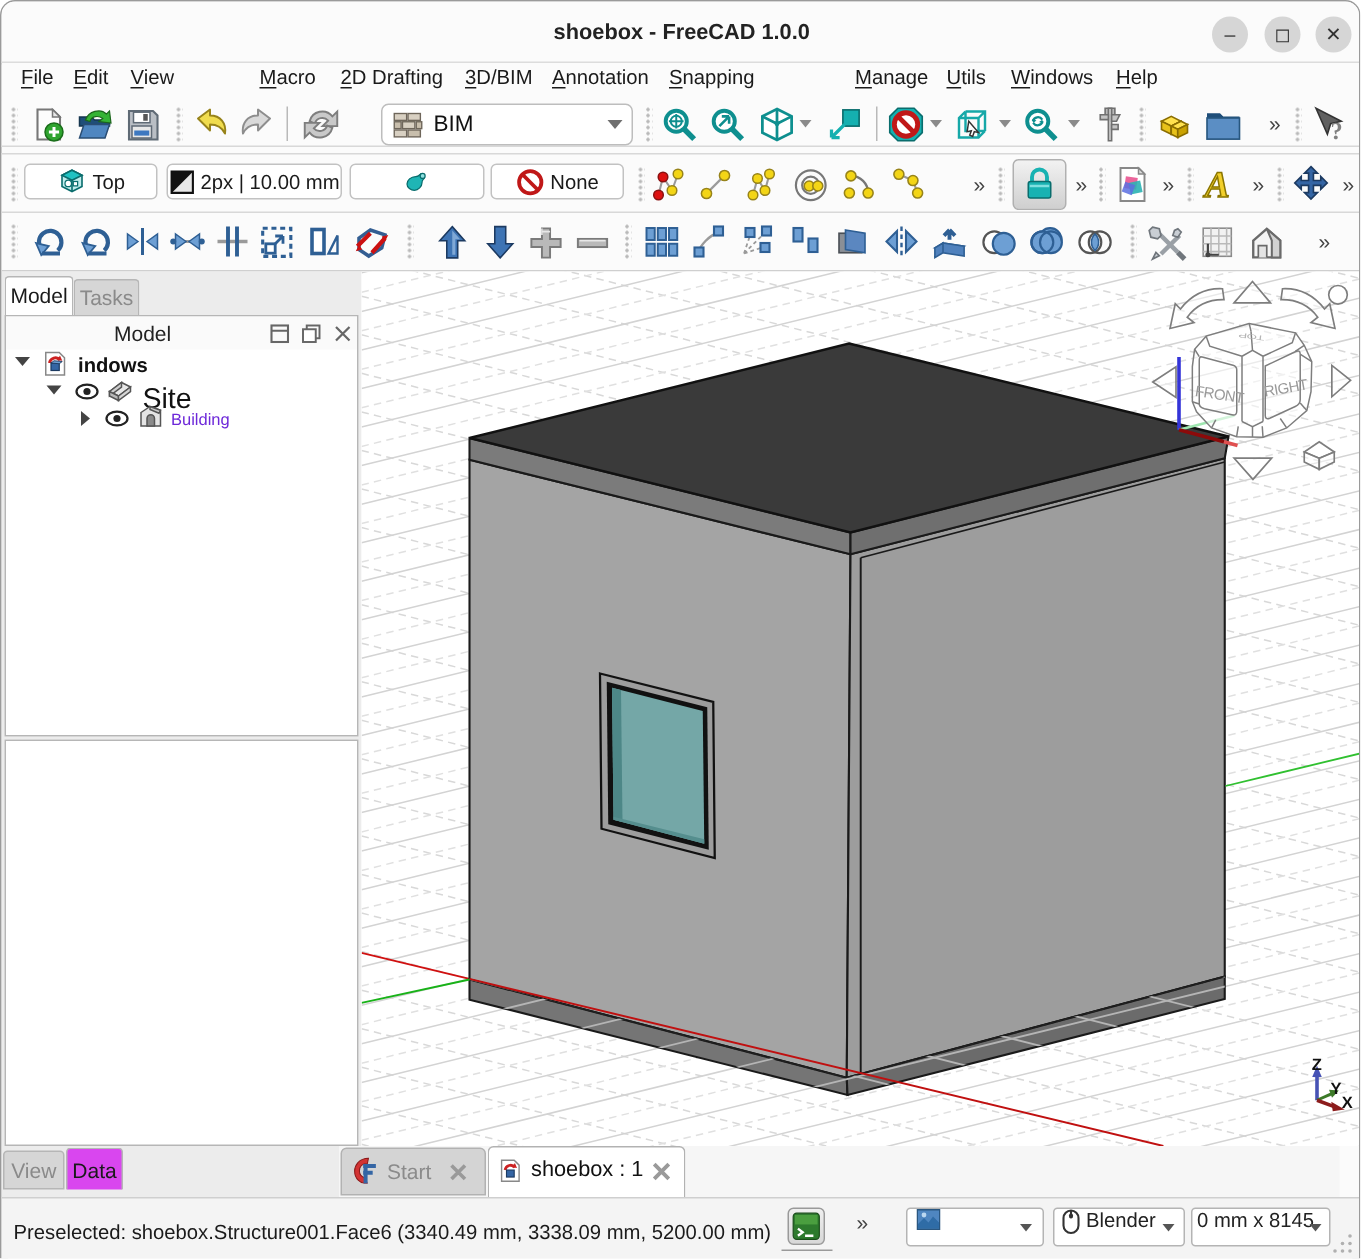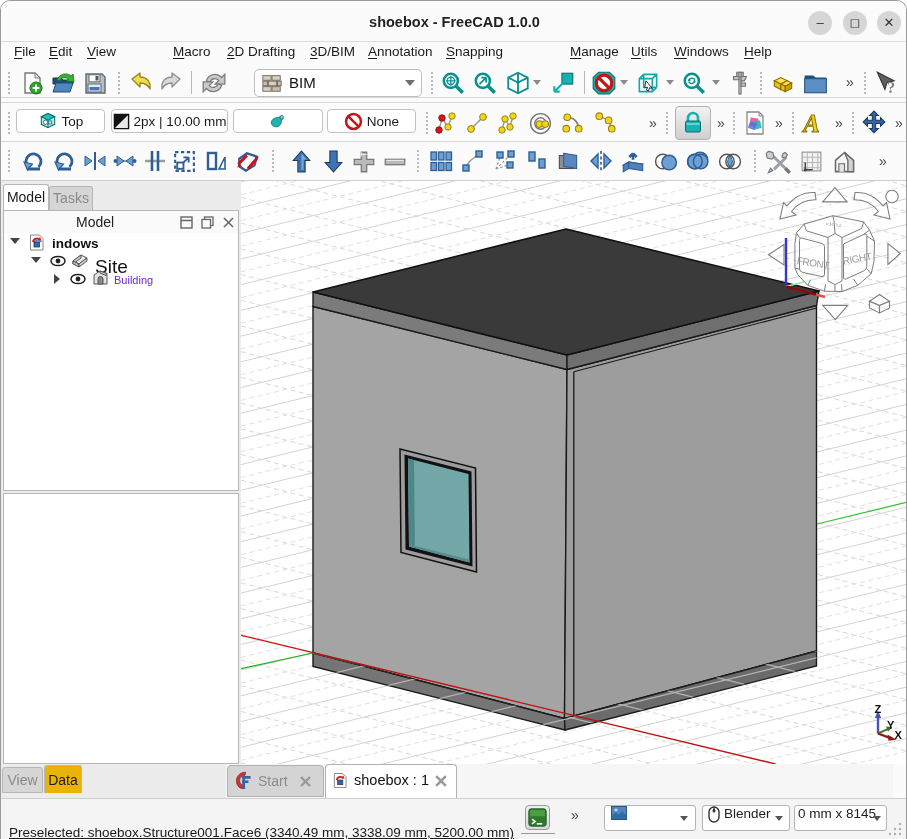--- a/index.html
+++ b/index.html
@@ -481,21 +481,21 @@
           <path d="M2 6l6-4 7 2.5V15H2z" fill="#e4e4e4" stroke="#555"></path>
           <path d="M8 2l7 2.5-1 2L8 4z" fill="#c9c9c9" stroke="#555"></path>
           <path d="M6 15v-5a2.5 2.5 0 0 1 5 0v5z" fill="#8a8a8a" stroke="#555"></path>
         </svg>
       <div class="abs" style="left:110px;top:63px;font-size:11px;color:#6d28d9;">Building</div>
     </div>
 
     <div class="panel abs" style="left:2px;top:312px;width:236px;height:271px;"></div>
 
     <div class="dtab abs" style="left:1px;top:586px;width:41px;height:26px;background:#d6d6d6;border:1px solid #b6b6b6;border-radius:3px 3px 0 0;padding-top:4px;color:#8a8a8a;">View</div>
-    <div class="dtab abs" style="left:43px;top:584px;width:38px;height:28px;background:#eab308;border:1px solid #b6b6b6;border-bottom:none;border-radius:3px 3px 0 0;padding-top:6px;color:#1a1a1a;">Data</div>
+    <div class="dtab abs" style="left:43px;top:584px;width:38px;height:28px;background:#d946ef;border:1px solid #b6b6b6;border-bottom:none;border-radius:3px 3px 0 0;padding-top:6px;color:#1a1a1a;">Data</div>
   </div>
   <div id="viewport" class="abs" style="left:240px; top:180px; width:667px; height:583px; background:#fff; overflow:hidden;">
       <svg width="667" height="583" viewBox="0 0 667 583">
 <defs>
           <clipPath id="stripclip">
             <polygon points="72.0,472.0 323.5,537.5 324.0,549.0 72.0,485.5"></polygon>
             <polygon points="323.5,537.5 575.5,470.0 575.5,485.0 324.0,549.0"></polygon>
           </clipPath>
         </defs>
 <rect width="667" height="583" fill="#ffffff"></rect>
@@ -756,21 +756,21 @@
         <path d="M4 8a4 4 0 0 1 7-2" fill="none" stroke="#cc2222" stroke-width="2"></path>
         <path d="M11 3l1.5 3.5L9 6z" fill="#cc2222"></path>
         <rect x="5" y="8" width="5.5" height="5" fill="#3465a4" stroke="#1c3a61" stroke-width="0.8"></rect>
       </svg>
     <div class="abs" style="left:128px;top:8px;font-size:14.5px;color:#111;">shoebox : 1</div>
     <svg class="abs" style="left:208px;top:10px;" width="14" height="14" viewBox="0 0 13 13">
         <path d="M2 2l9 9M11 2l-9 9" stroke="#9a9a9a" stroke-width="2.4"></path>
       </svg>
   </div>
   <div id="statusbar" class="abs">
-    <div class="abs" style="left:8px;top:26px;text-decoration:underline;">Preselected: shoebox.Structure001.Face6 (3340.49 mm, 3338.09 mm, 5200.00 mm)</div>
+    <div class="abs" style="left:8px;top:15px;">Preselected: shoebox.Structure001.Face6 (3340.49 mm, 3338.09 mm, 5200.00 mm)</div>
     <div class="abs" style="left:524px;top:6px;width:25px;height:25px;background:linear-gradient(#efefef,#d8d8d8);border:1px solid #9a9a9a;border-radius:4px;"></div>
     <svg class="abs" style="left:527px;top:9px;" width="19" height="19" viewBox="0 0 24 24">
         <rect x="1" y="1" width="22" height="22" rx="3" fill="#2d7a2d" stroke="#1a4d1a"></rect>
         <rect x="2.5" y="2.5" width="19" height="8" fill="#4a9e3f"></rect>
         <path d="M5 14l4 3-4 3" stroke="#fff" stroke-width="2" fill="none"></path>
         <path d="M11 20h7" stroke="#fff" stroke-width="2"></path>
       </svg>
     <div class="abs" style="left:520px;top:34px;width:34px;height:1px;background:#9a9a9a;"></div>
     <div class="abs" style="left:570px;top:8px;color:#444;font-size:14px;">»</div>
     <div class="combo abs" style="left:603px;top:6px;width:92px;">

